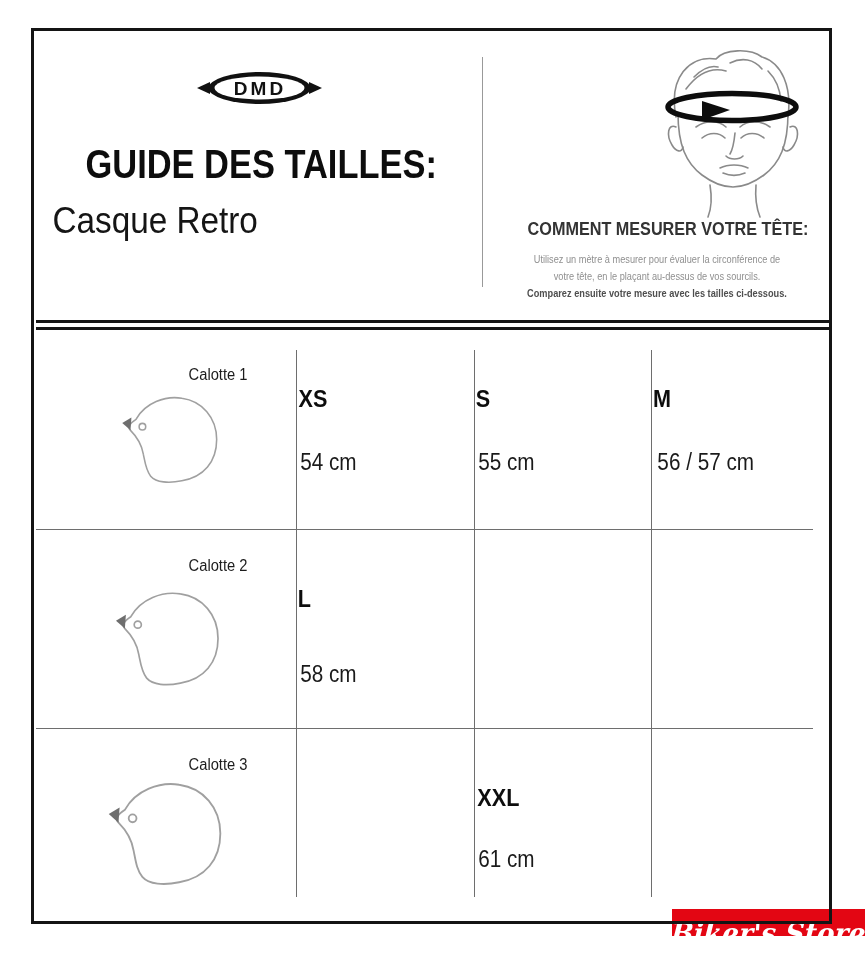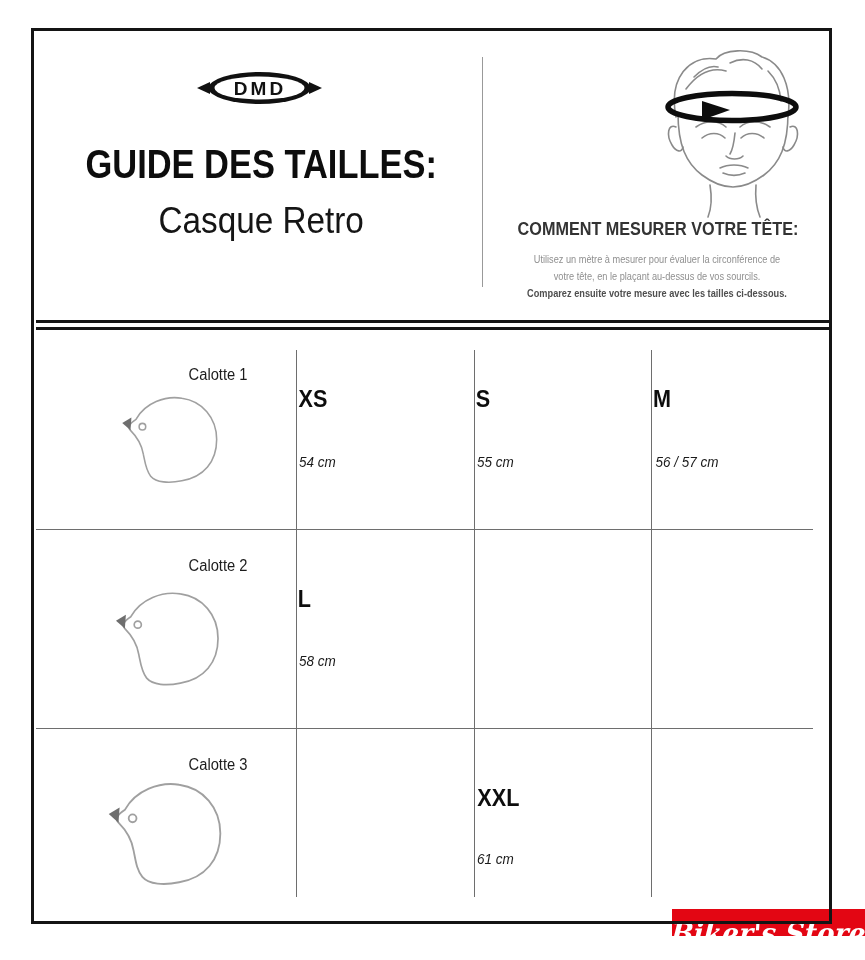--- a/index.html
+++ b/index.html
@@ -7,29 +7,29 @@
         font-family:"Liberation Sans",sans-serif;color:#111;}
   
   .frame{position:absolute;left:31px;top:28px;width:795px;height:890px;
          border:3px solid #141414;z-index:6;pointer-events:none;}
   
   .logo{position:absolute;left:196px;top:69px;width:127px;height:38px;}
   
   .title-wrap{position:absolute;left:41px;top:143px;width:440px;text-align:center;}
   .title{display:inline-block;font-size:41px;font-weight:700;line-height:42px;color:#0d0d0d;
          white-space:nowrap;transform:scaleX(.84);transform-origin:50% 50%;}
-  .subtitle-wrap{position:absolute;left:41px;top:201px;width:440px;text-align:center;}
+  .subtitle-wrap{position:absolute;left:41px;top:201px;width:440px;}
   .subtitle{display:inline-block;font-size:37px;font-weight:400;line-height:40px;color:#151515;
             white-space:nowrap;transform:scaleX(.9);transform-origin:50% 50%;}
   
   .vdiv-header{position:absolute;left:482px;top:57px;width:1px;height:230px;background:#999;}
   
   .head-art{position:absolute;left:650px;top:42px;width:160px;height:177px;}
   
-  .measure-heading-wrap{position:absolute;left:492px;top:219px;width:332px;text-align:center;}
+  .measure-heading-wrap{position:absolute;left:492px;top:219px;width:332px;text-align:right;}
   .measure-heading{display:inline-block;font-size:18px;font-weight:700;line-height:21px;color:#333;
                    white-space:nowrap;transform:scaleX(.9);transform-origin:50% 50%;}
   .measure-text{position:absolute;left:467px;top:251px;width:380px;text-align:center;
                 font-size:10px;color:#8f8f8f;}
   .measure-text .ln{display:block;line-height:17px;white-space:nowrap;
                     transform:scaleX(.92);transform-origin:50% 50%;}
   .measure-text .ln.bold{font-weight:700;color:#4f4f4f;}
   
   .rule{position:absolute;left:36px;top:320px;width:794px;height:4px;
         border-top:3px solid #161616;border-bottom:3px solid #161616;}
@@ -45,24 +45,24 @@
   .helmet{position:absolute;}
   .helmet.h1{left:114px;top:390px;width:110px;height:99px;}
   .helmet.h2{left:107px;top:585px;width:119px;height:107px;}
   .helmet.h3{left:99px;top:775px;width:130px;height:117px;}
   
   .cell{position:absolute;text-align:left;}
   .cell.cc1{left:297px;width:177px}.cell.cc2{left:475px;width:176px}.cell.cc3{left:652px;width:178px}
   .cell.rr1{top:337px;height:192px}.cell.rr2{top:530px;height:198px}.cell.rr3{top:729px;height:168px}
   .cell .size,.cell .cm{position:absolute;left:0;right:0;line-height:30px;}
   .cell .size{font-size:24px;font-weight:700;color:#0d0d0d;}
-  .cell .cm{font-size:15px;font-weight:400;color:#1a1a1a;font-style:italic;}
+  .cell .cm{font-size:23px;font-weight:400;color:#1a1a1a;}
   .cell .size span,.cell .cm span{display:inline-block;white-space:nowrap;transform:scaleX(.9);}
   .cell.rr1 .size{top:47px}.cell.rr1 .cm{top:110px}
-  .cell.rr2 .size{top:54px}.cell.rr2 .cm{top:116px}
+  .cell.rr2 .size{top:54px}.cell.rr2 .cm{top:129px}
   .cell.rr3 .size{top:54px}.cell.rr3 .cm{top:115px}
   
   .badge{position:absolute;left:672px;top:909px;width:193px;height:48px;z-index:2;
          display:flex;align-items:center;justify-content:center;background:#e30613;}
   .badge .store{font-family:"DejaVu Serif",serif;font-style:italic;font-weight:700;
                 font-size:28px;color:#ffffff;white-space:nowrap;
                 transform:scaleX(.95) skewX(-4deg);}
   svg .sk{fill:none;stroke:#8a8a8a;stroke-width:1.6;stroke-linecap:round;}
   svg .hk{fill:none;stroke:#a0a0a0;stroke-width:1.7;stroke-linecap:round;}
 </style>

